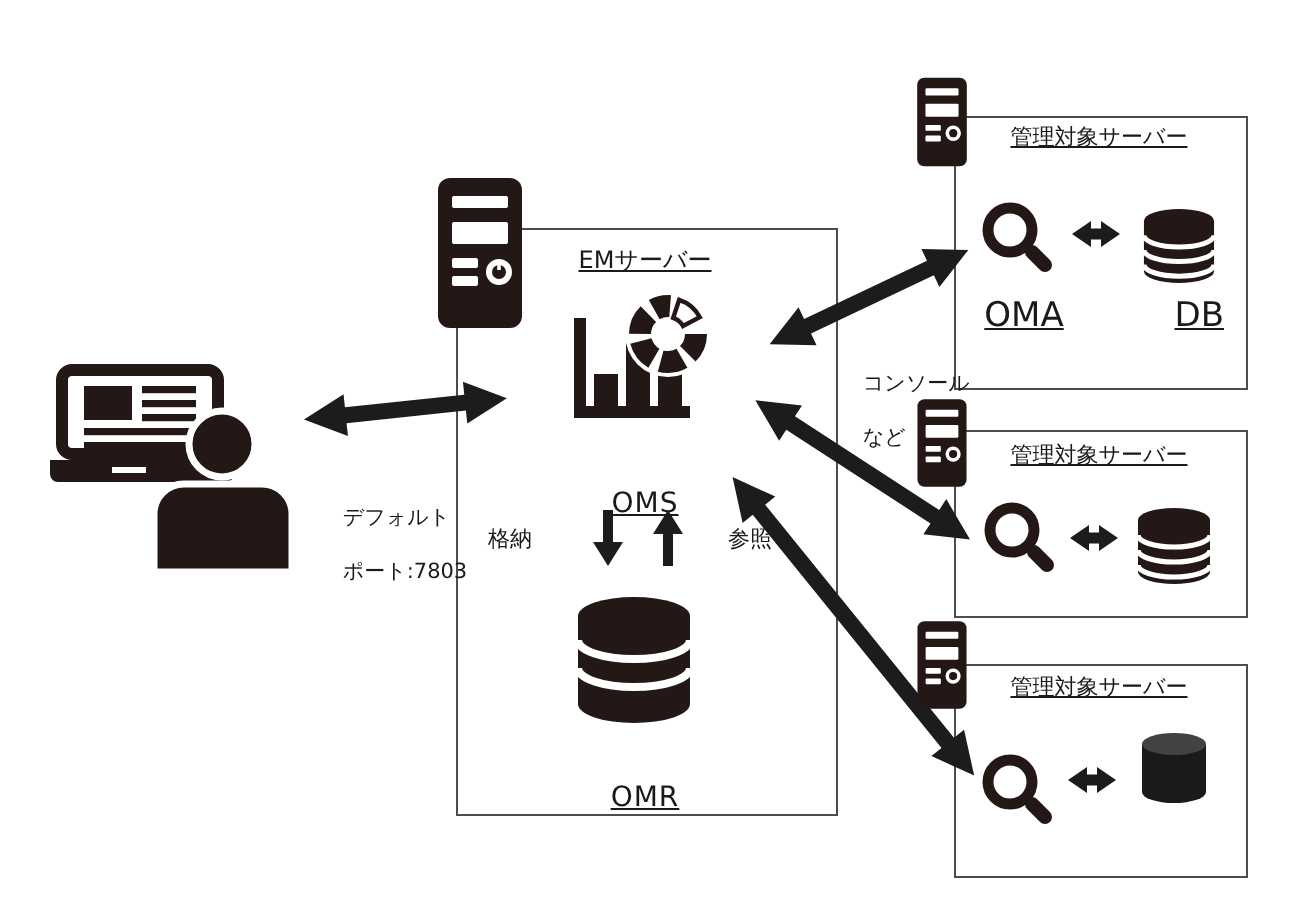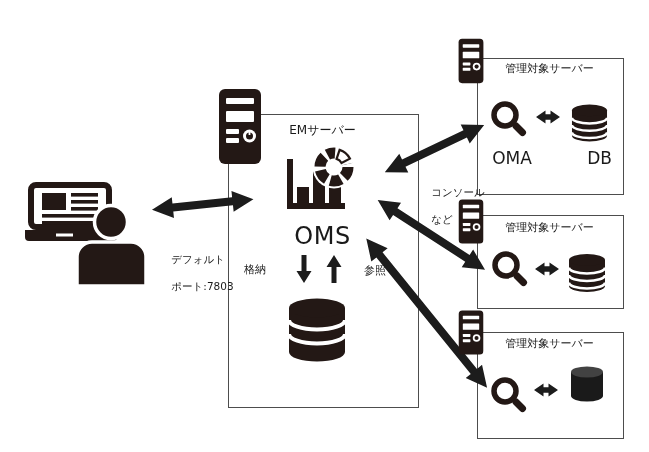--- a/index.html
+++ b/index.html
@@ -1,23 +1,23 @@
 <!DOCTYPE html>
 <html><head>
 <meta charset="utf-8">
 <style>
   html,body{margin:0;padding:0;background:#fff;}
   #canvas{position:relative;width:649px;height:452px;background:#ffffff;overflow:hidden;
           font-family:"DejaVu Sans","Liberation Sans",sans-serif;color:#1a1a1a;}
   .box{position:absolute;border:1px solid #4d4d4d;background:#fff;z-index:1;}
   .lbl{position:absolute;z-index:6;white-space:pre;}
-  .ctr{text-align:center;white-space:normal;}
+  .ctr{text-align:center;white-space:normal;text-decoration:underline;}
   .f11{font-size:11px;line-height:14px;}
   .f12{font-size:12px;line-height:15px;}
-  .f18{font-size:24px;line-height:20px;letter-spacing:0.5px;}
+  .f18{font-size:14px;line-height:20px;letter-spacing:0.5px;margin-top:16px;}
   .f16{font-size:17px;line-height:18px;}
   .f10{font-size:10.5px;line-height:13.5px;}
   .icon{position:absolute;z-index:4;}
   .conn{position:absolute;z-index:3;transform-origin:0 50%;}
   svg{display:block;}
 </style>
 </head>
 <body>
 
 <div id="canvas">
@@ -110,20 +110,21 @@
   <div class="lbl f11" style="left:364px;top:263px;font-family:Liberation Serif, serif;">参照</div>
 
   <div class="icon" style="left:287px;top:297px;">
     <svg width="60" height="66" viewBox="0 0 60 66">
       <path d="M2 11 V55 a28 9.5 0 0 0 56 0 V11 Z" fill="#231815"></path>
       <ellipse cx="30" cy="11" rx="28" ry="9.5" fill="#231815"></ellipse>
       <path d="M2 23 a28 9.5 0 0 0 56 0" stroke="#fff" stroke-width="4" fill="none"></path>
       <path d="M2 37 a28 9.5 0 0 0 56 0" stroke="#fff" stroke-width="4" fill="none"></path>
     </svg>
   </div>
+  <div class="lbl ctr f18" style="left:228px;top:373px;width:189px;">OMR</div>
 
   <div class="lbl f10" style="left:418px;top:172px;">
     <span>コンソール</span><br>
     <span>など</span>
   </div>
 
   <div class="icon" style="left:458px;top:38px;">
     <svg width="26" height="46" viewBox="0 0 44 77">
       <rect x="1" y="1" width="42" height="75" rx="6" fill="#231815"></rect>
       <rect x="8" y="10" width="28" height="6" rx="1" fill="#fff"></rect>

